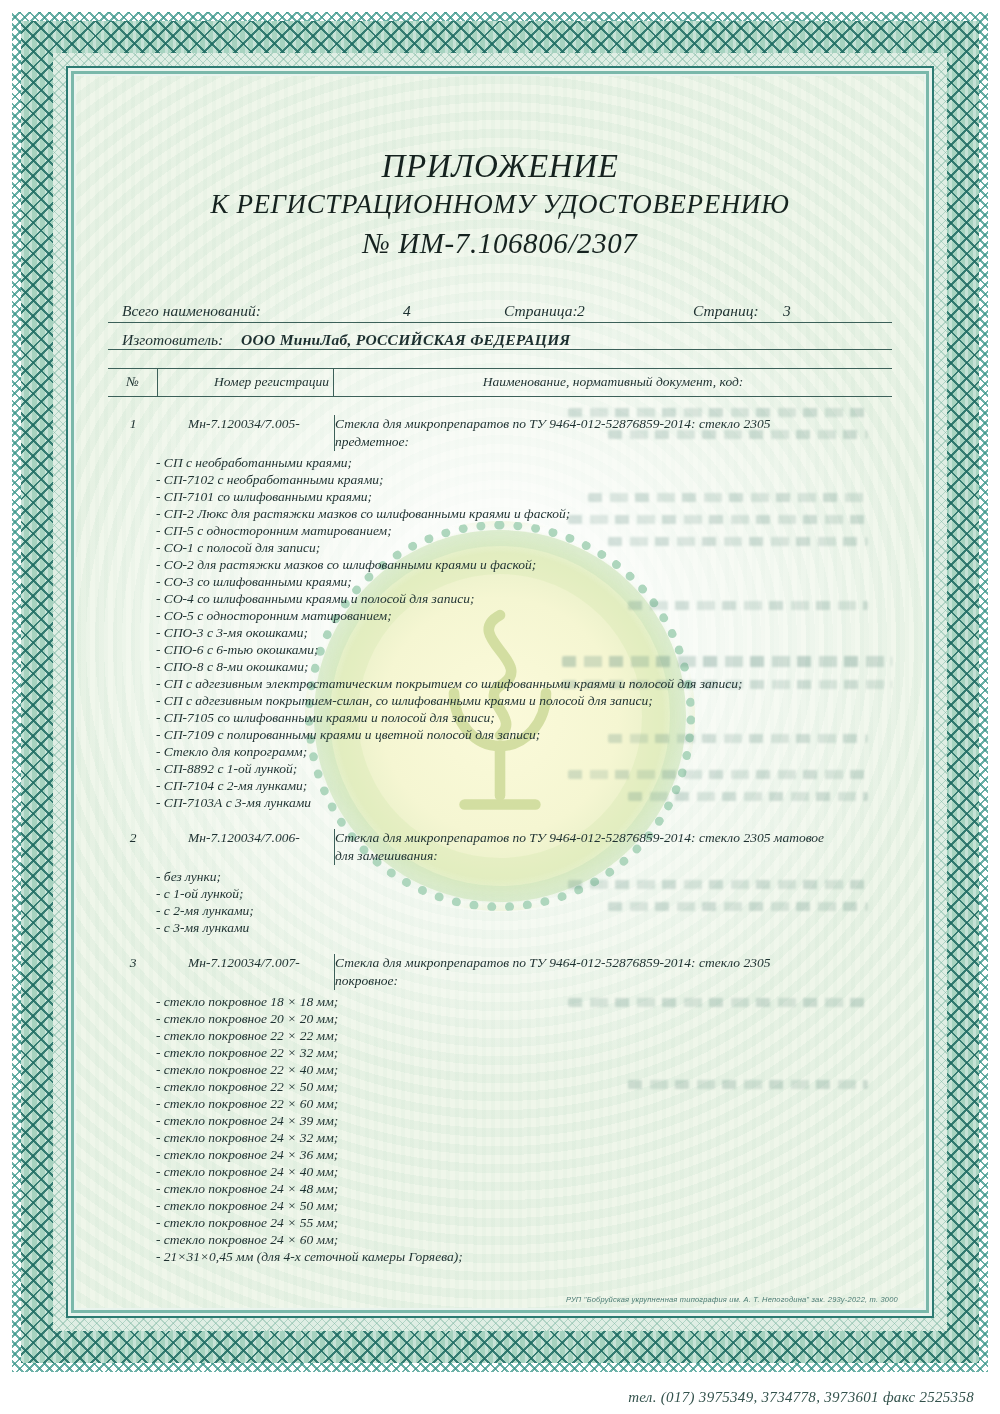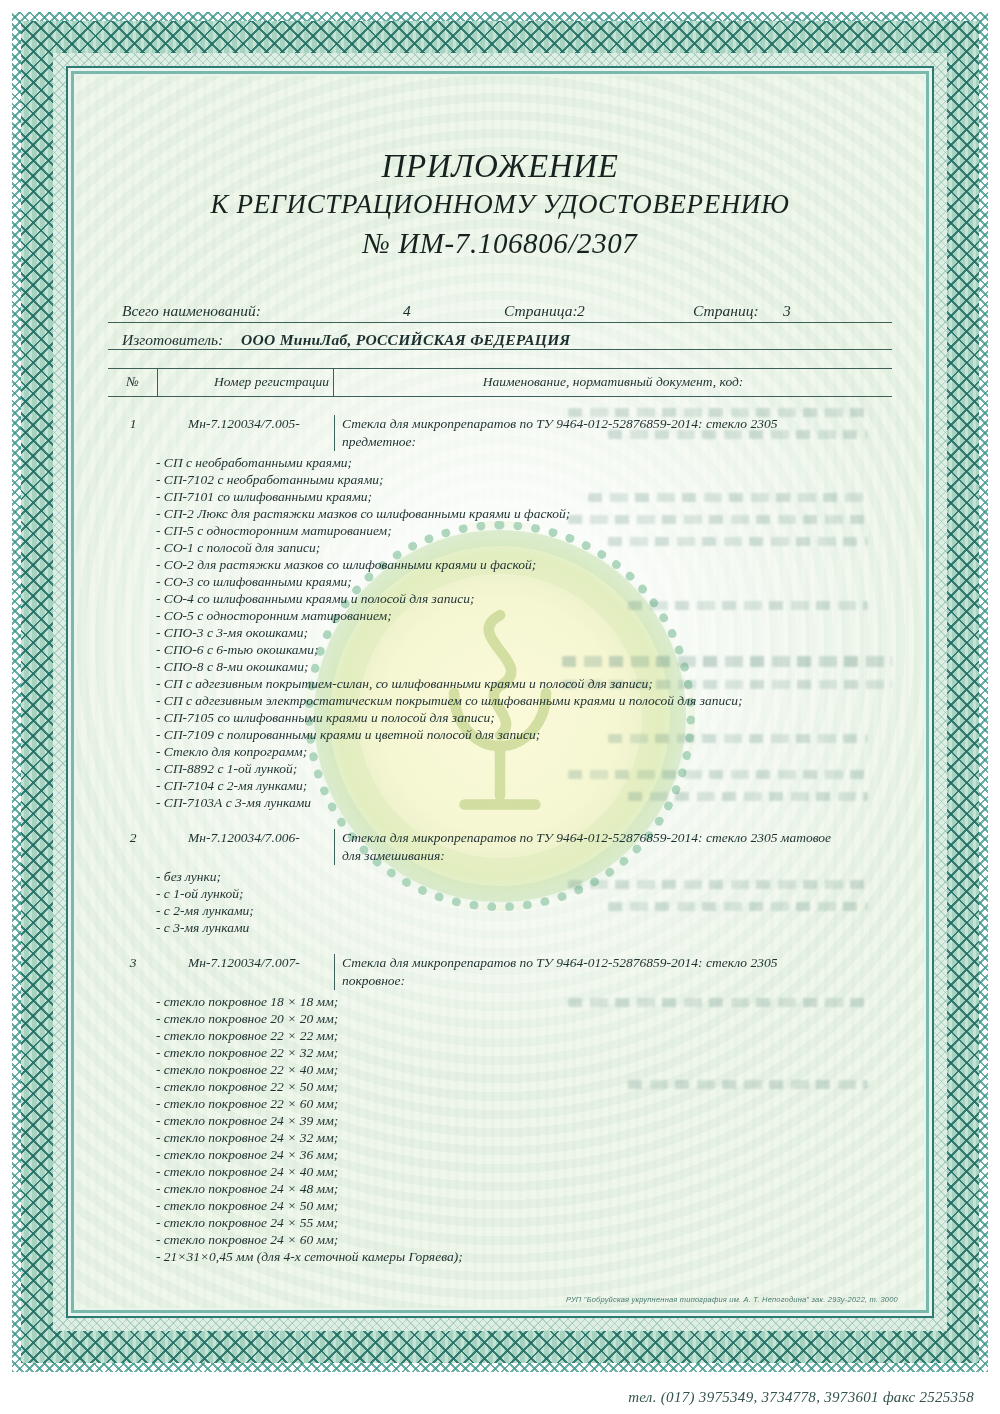--- a/index.html
+++ b/index.html
@@ -82,21 +82,21 @@
   .th { padding:5px 4px 6px; text-align:center; }
   .th-no  { width:50px;  border-right:1.2px solid #3c6059; }
   .th-reg { width:176px; border-right:1.2px solid #3c6059;text-align:right; }
   .th-name{ flex:1; }
 
   .items { margin-top:4px; font-size:13.5px; }
   .item-block { margin-top:18px; }
   .item-head { display:flex; line-height:18px; }
   .item-no  { width:50px; text-align:center; }
   .item-reg { width:176px; padding-left:30px; white-space:nowrap; }
-  .item-title { width:502px; border-left:1.1px solid #3c6059; padding-left:7px; }
+  .item-title { width:502px; border-left:1.1px solid #3c6059; }
   .item-lines { margin:3px 0 0 48px; }
   .sub-line { line-height:17px; }
 
   .print-info {
     position:absolute; right:34px; bottom:12px;
     font-size:7.5px; color:#4a7a72; font-family:"Liberation Sans","DejaVu Sans",sans-serif;
     letter-spacing:.2px;
   }
   .phone-line {
     position:absolute; right:26px; bottom:8px; z-index:5;
@@ -186,22 +186,22 @@
                     <div class="sub-line">- СП-2 Люкс для растяжки мазков со шлифованными краями и фаской;</div>
                     <div class="sub-line">- СП-5 с односторонним матированием;</div>
                     <div class="sub-line">- СО-1 с полосой для записи;</div>
                     <div class="sub-line">- СО-2 для растяжки мазков со шлифованными краями и фаской;</div>
                     <div class="sub-line">- СО-3 со шлифованными краями;</div>
                     <div class="sub-line">- СО-4 со шлифованными краями и полосой для записи;</div>
                     <div class="sub-line">- СО-5 с односторонним матированием;</div>
                     <div class="sub-line">- СПО-3 с 3-мя окошками;</div>
                     <div class="sub-line">- СПО-6 с 6-тью окошками;</div>
                     <div class="sub-line">- СПО-8 с 8-ми окошками;</div>
+                    <div class="sub-line">- СП с адгезивным электростатическим покрытием со шлифованными краями и полосой для записи;</div>
                     <div class="sub-line">- СП с адгезивным покрытием-силан, со шлифованными краями и полосой для записи;</div>
-                    <div class="sub-line">- СП с адгезивным электростатическим покрытием со шлифованными краями и полосой для записи;</div>
                     <div class="sub-line">- СП-7105 со шлифованными краями и полосой для записи;</div>
                     <div class="sub-line">- СП-7109 с полированными краями и цветной полосой для записи;</div>
                     <div class="sub-line">- Стекло для копрограмм;</div>
                     <div class="sub-line">- СП-8892 с 1-ой лункой;</div>
                     <div class="sub-line">- СП-7104 с 2-мя лунками;</div>
                     <div class="sub-line">- СП-7103А с 3-мя лунками</div>
                   </div>
   </div>
 
   <div class="item-block">

